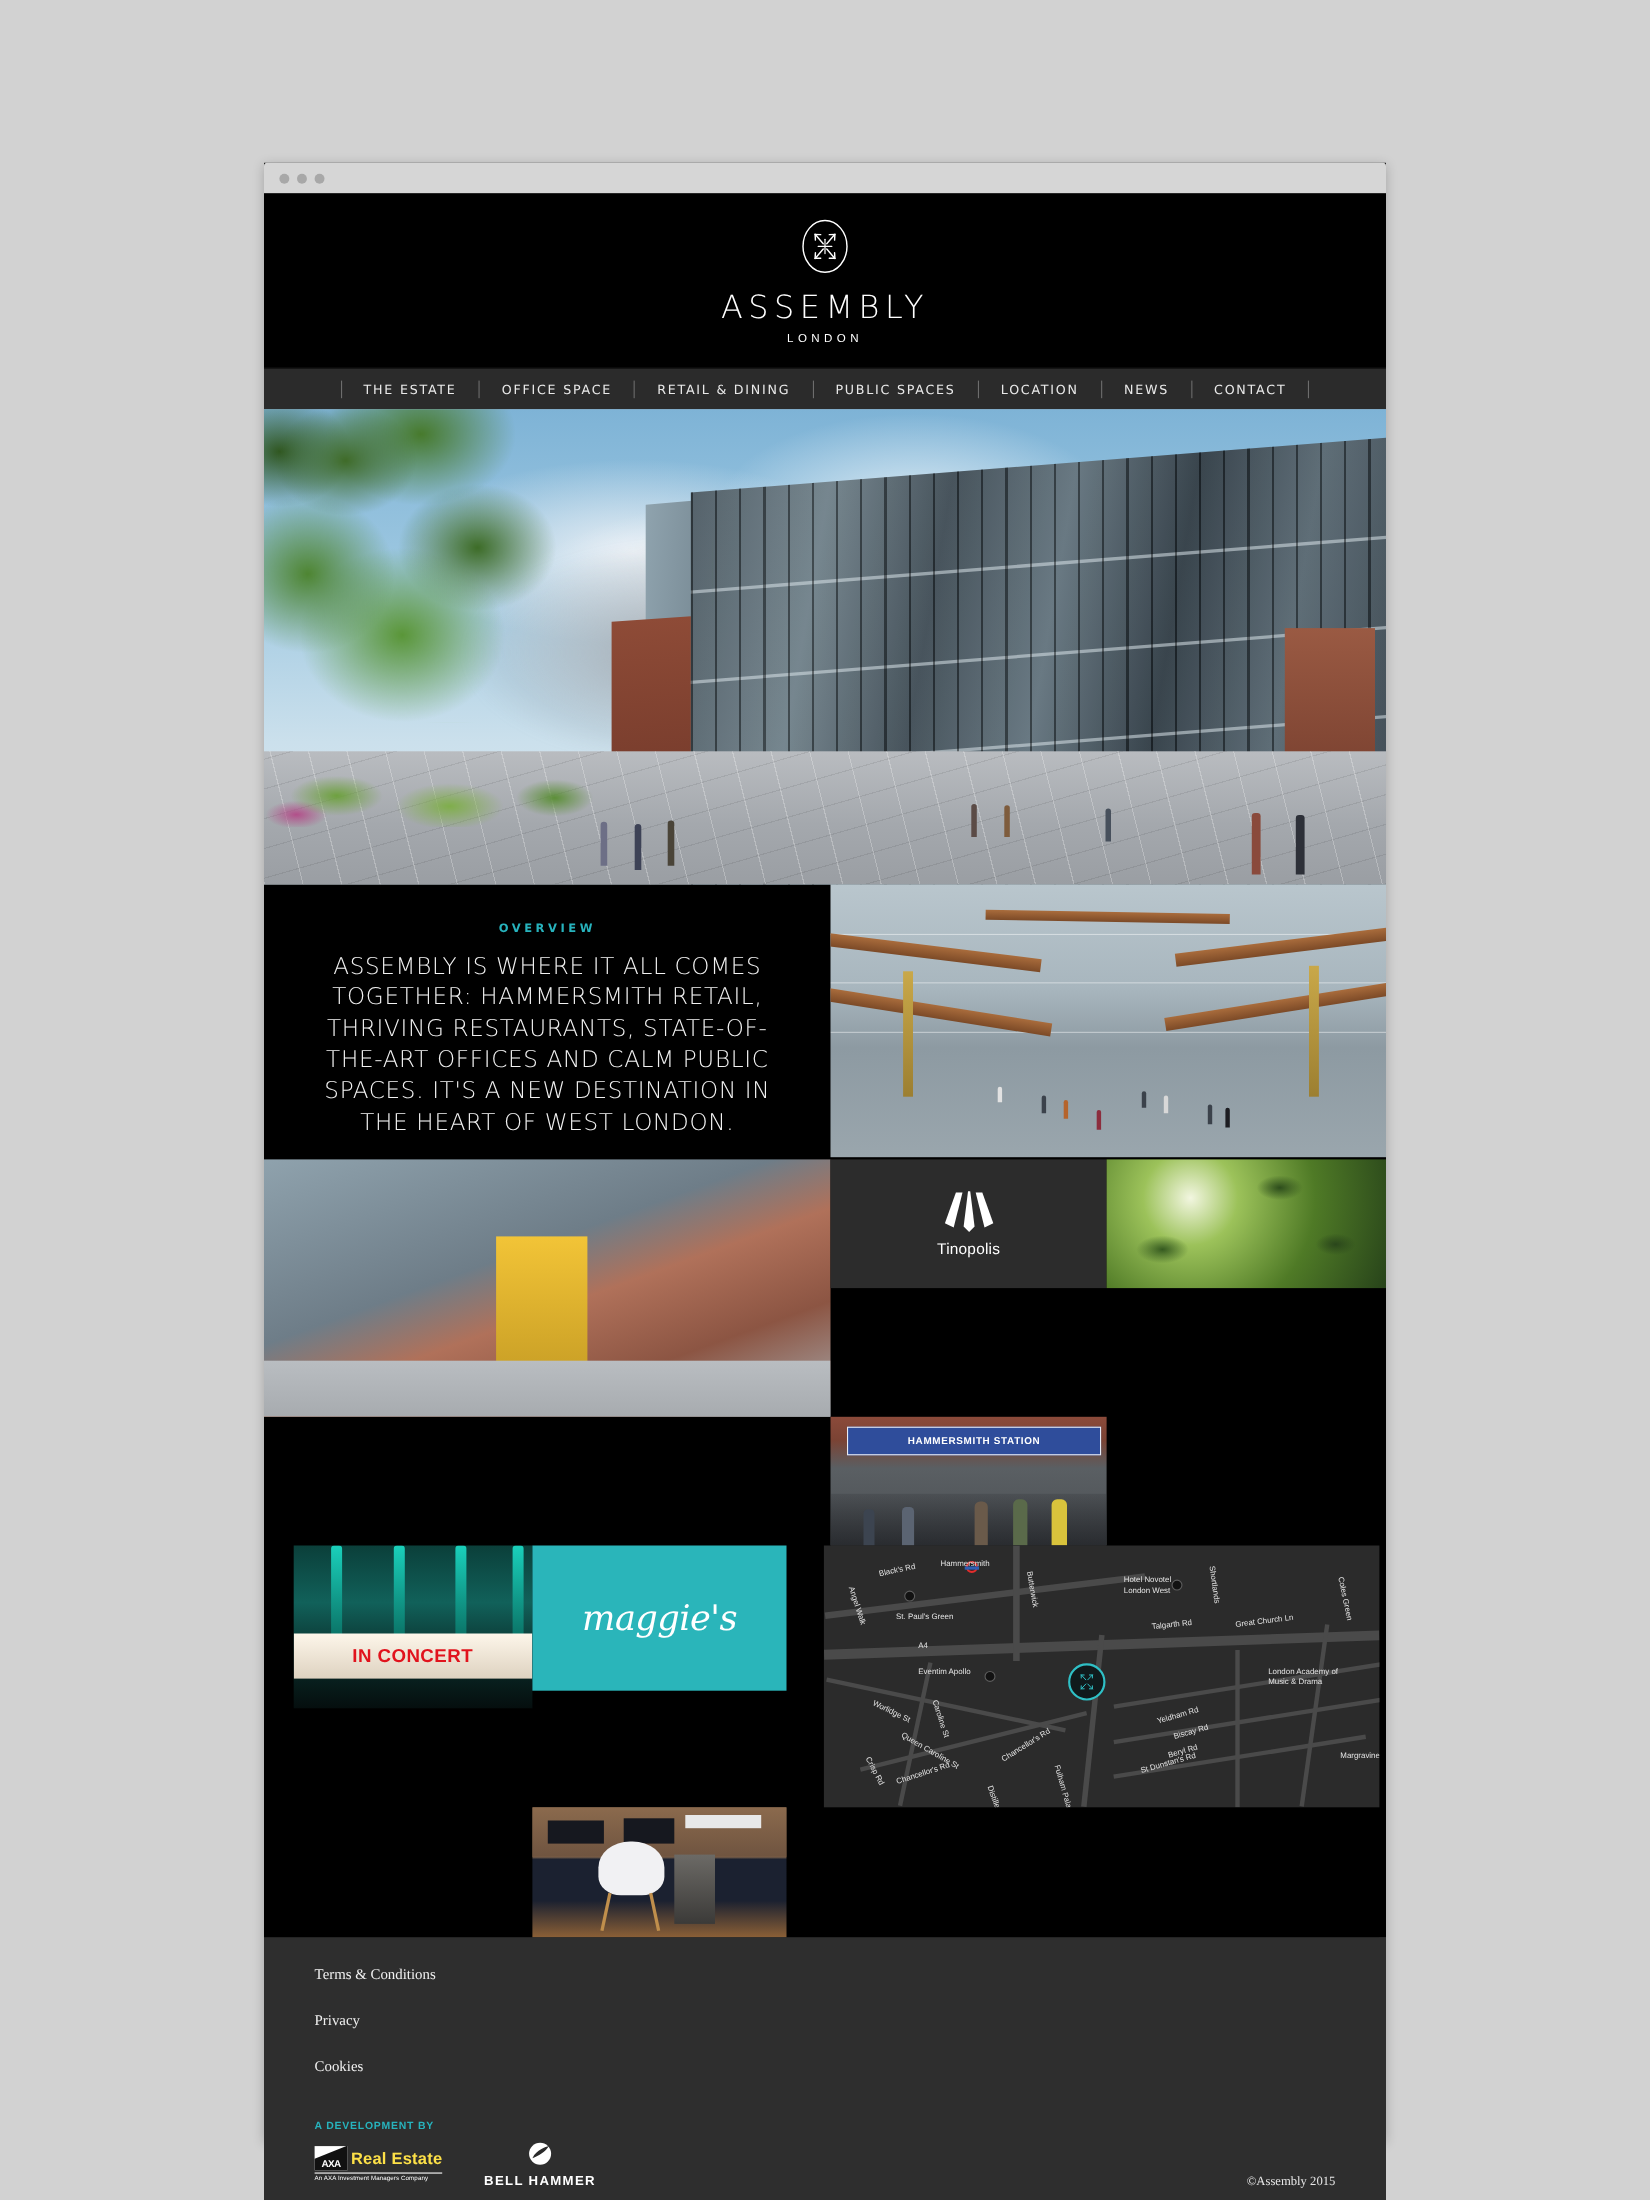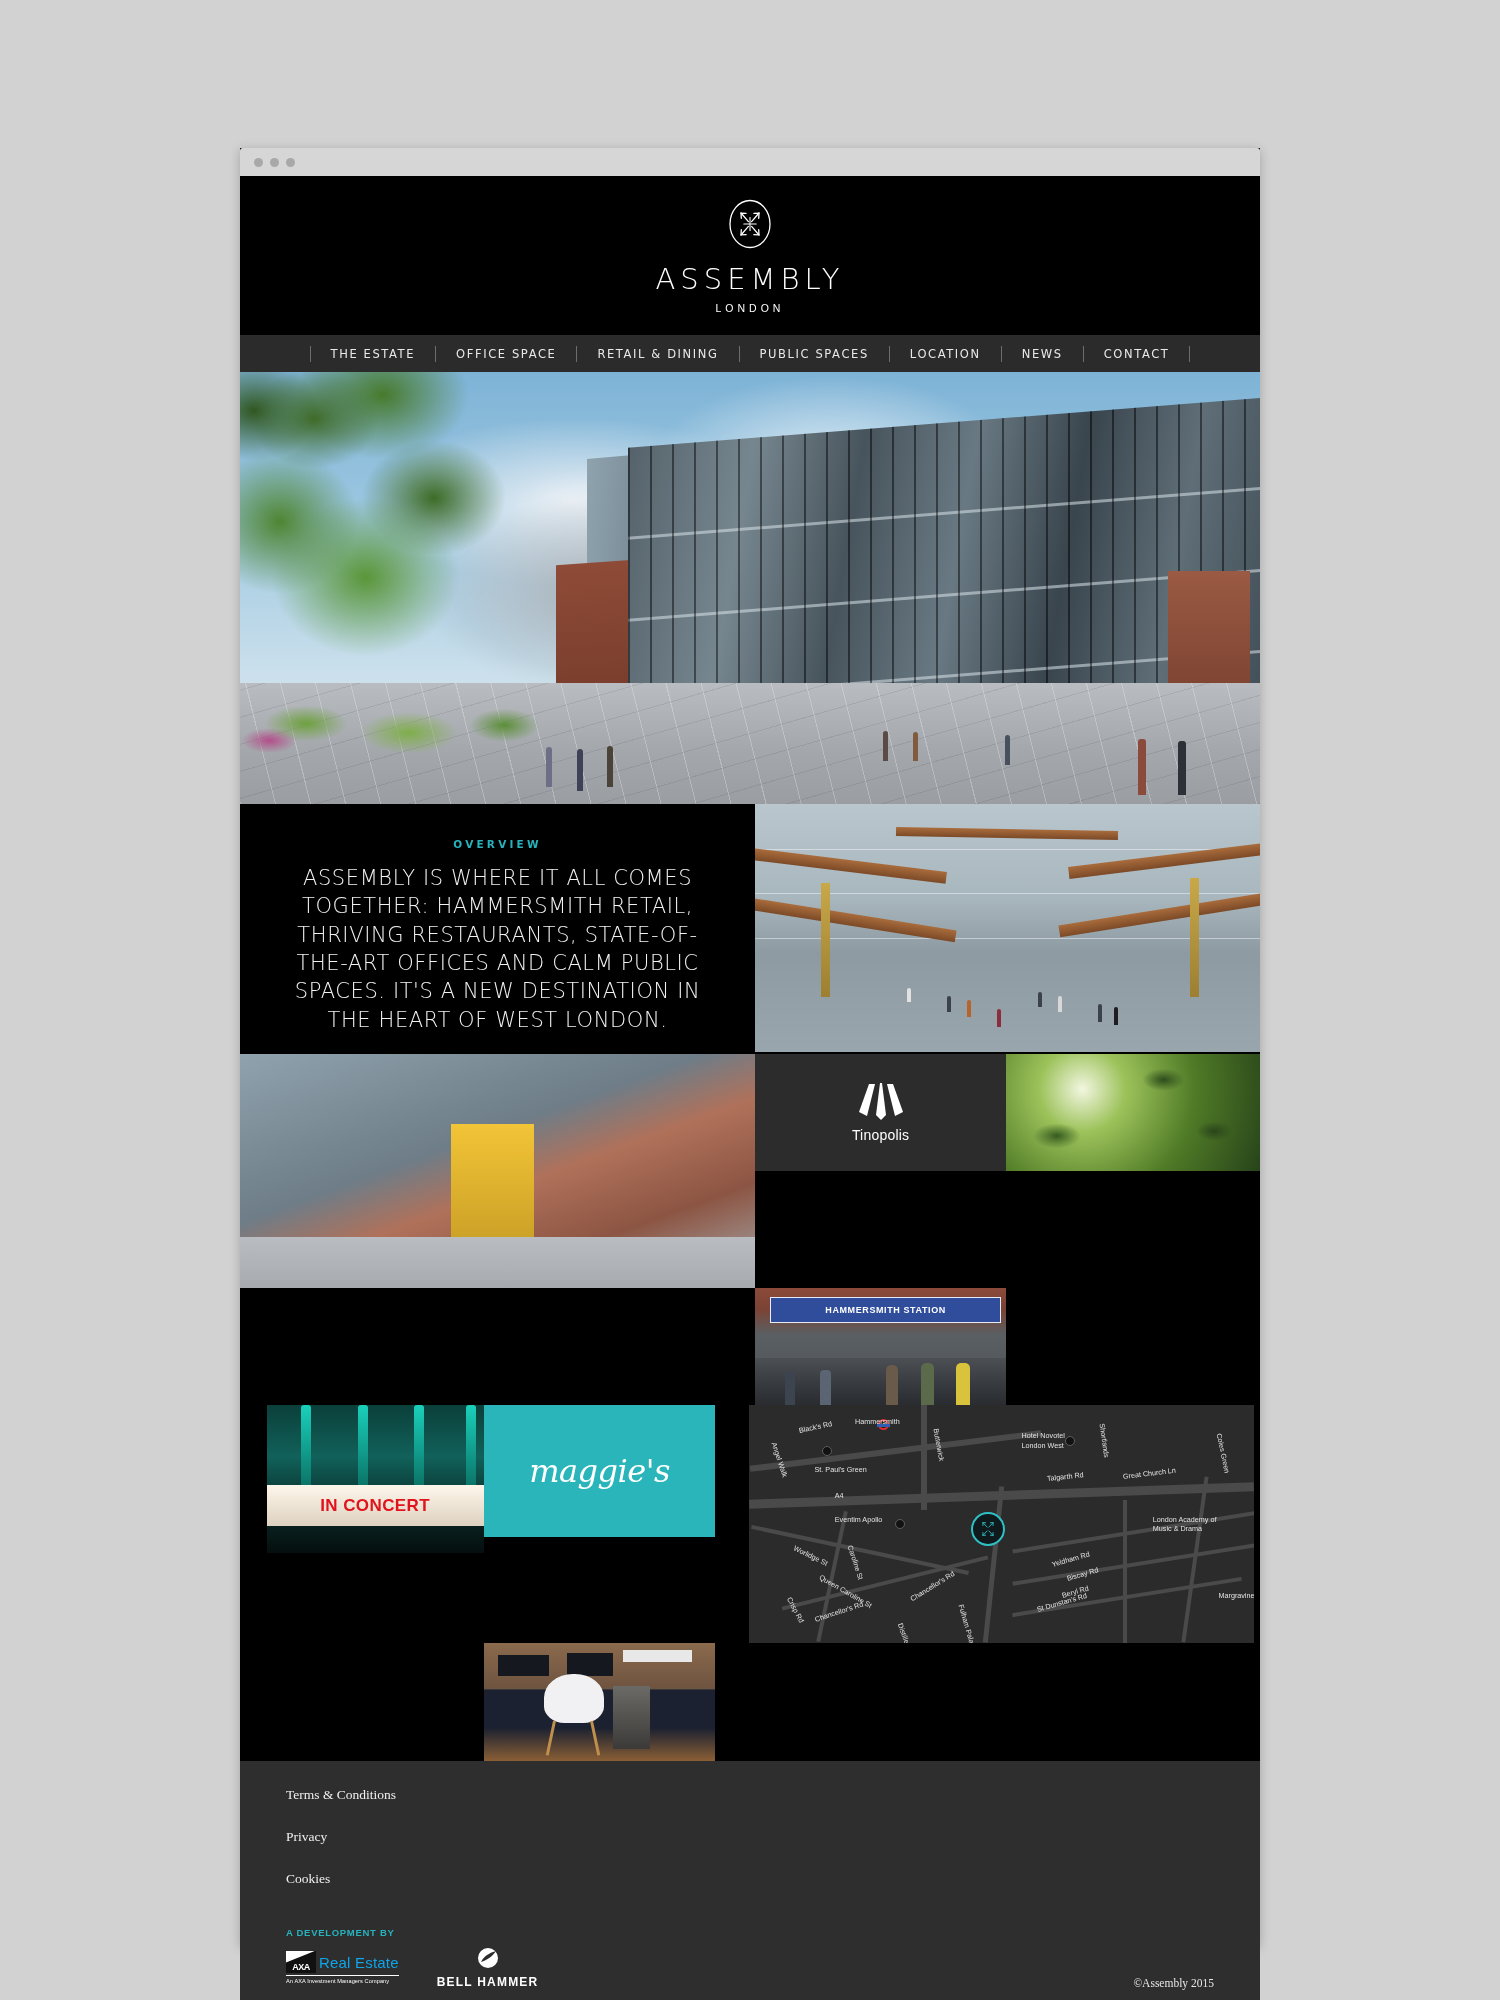--- a/index.html
+++ b/index.html
@@ -264,21 +264,21 @@
   .axa-top{ display:flex; align-items:center; gap:3px; }
   .axa-badge{ width:30px; height:22px; background:#fff; position:relative; overflow:hidden; }
   .axa-badge::before{
     content:""; position:absolute; left:-4px; bottom:-6px; width:40px; height:22px;
     background:#111; transform: rotate(-22deg);
   }
   .axa-badge span{
     position:absolute; left:0; right:0; bottom:1px; text-align:center;
     color:#fff; font-size:9px; font-weight:700; letter-spacing:-.5px; z-index:2;
   }
-  .axa-name{ color:#0ea5e9; font-size:15px; font-weight:400; letter-spacing:.2px; }
+  .axa-name{ color:#fde047; font-size:15px; font-weight:700; letter-spacing:.2px; }
   .axa-rule{ height:1px; background:#fff; margin:2px 0 2px; }
   .axa-sub{ color:#fff; font-size:5.6px; letter-spacing:.1px; }
   .bell-logo{ display:flex; flex-direction:column; align-items:center; }
   .bell-mark{ width:26px; height:26px; }
   .bell-name{ color:#fff; font-size:12px; font-weight:700; letter-spacing:1.2px; margin-top:3px; }
   .copyright{ color:#e7e7e7; font-size:11.5px; font-family:"Liberation Serif", serif; }
 </style>
 </head>
 <body>
 

